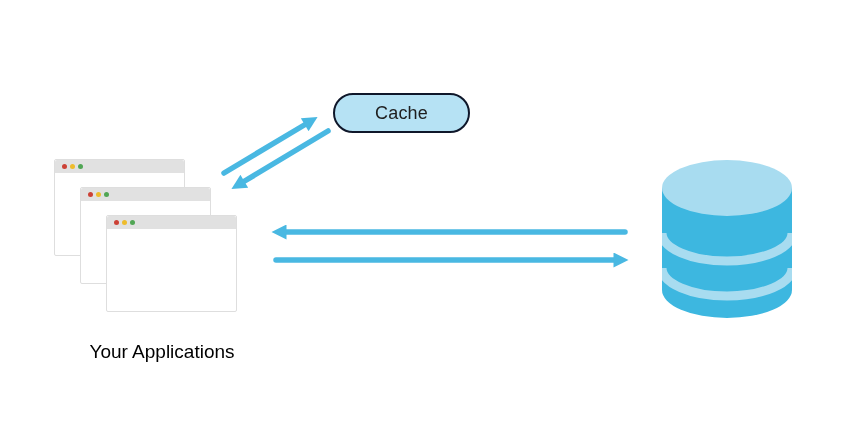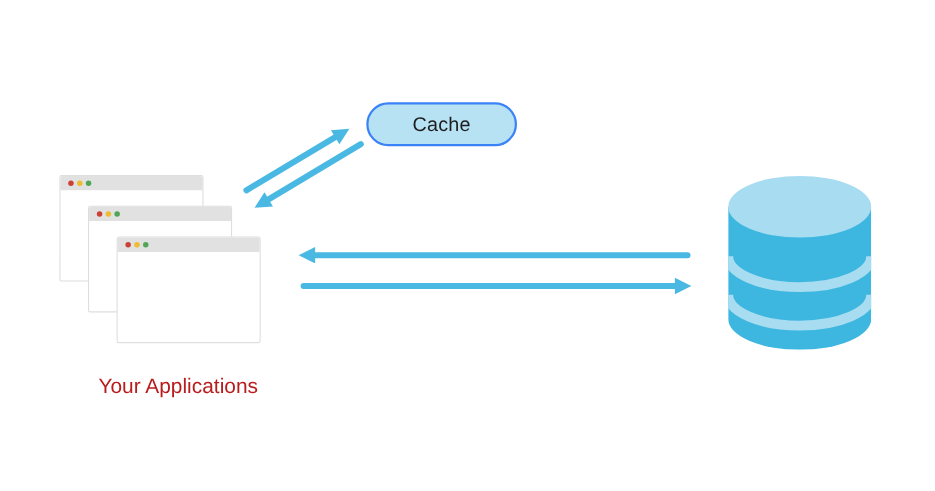--- a/index.html
+++ b/index.html
@@ -59,21 +59,21 @@
   .dot-yellow { background: #eebc2c; }
   .dot-green  { background: #51a655; }
 
   
   .cache-node {
     position: absolute;
     left: 333px; top: 93px;
     width: 137px; height: 40px;
     box-sizing: border-box;
     background: #b6e2f4;
-    border: 2px solid #3b82f6;
+    border: 2px solid #0f172a;
     border-radius: 20px;
     display: flex;
     align-items: center;
     justify-content: center;
   }
   .cache-label {
     font-size: 18px;
     color: #1e1e1e;
     letter-spacing: 0.2px;
   }
@@ -84,21 +84,21 @@
     left: 662px; top: 160px;
     width: 130px; height: 158px;
   }
 
   
   .node-label {
     position: absolute;
     width: 220px;
     text-align: center;
     font-size: 19px;
-    color: #b91c1c;
+    color: #000000;
   }
   .label-apps     { left: 52px;  top: 341px; }
   .label-database { left: 625px; top: 341px; }
 </style>
 </head>
 <body>
 
 <div class="canvas">
 
   <svg class="arrows-layer" viewBox="0 0 850 446" xmlns="http://www.w3.org/2000/svg">

